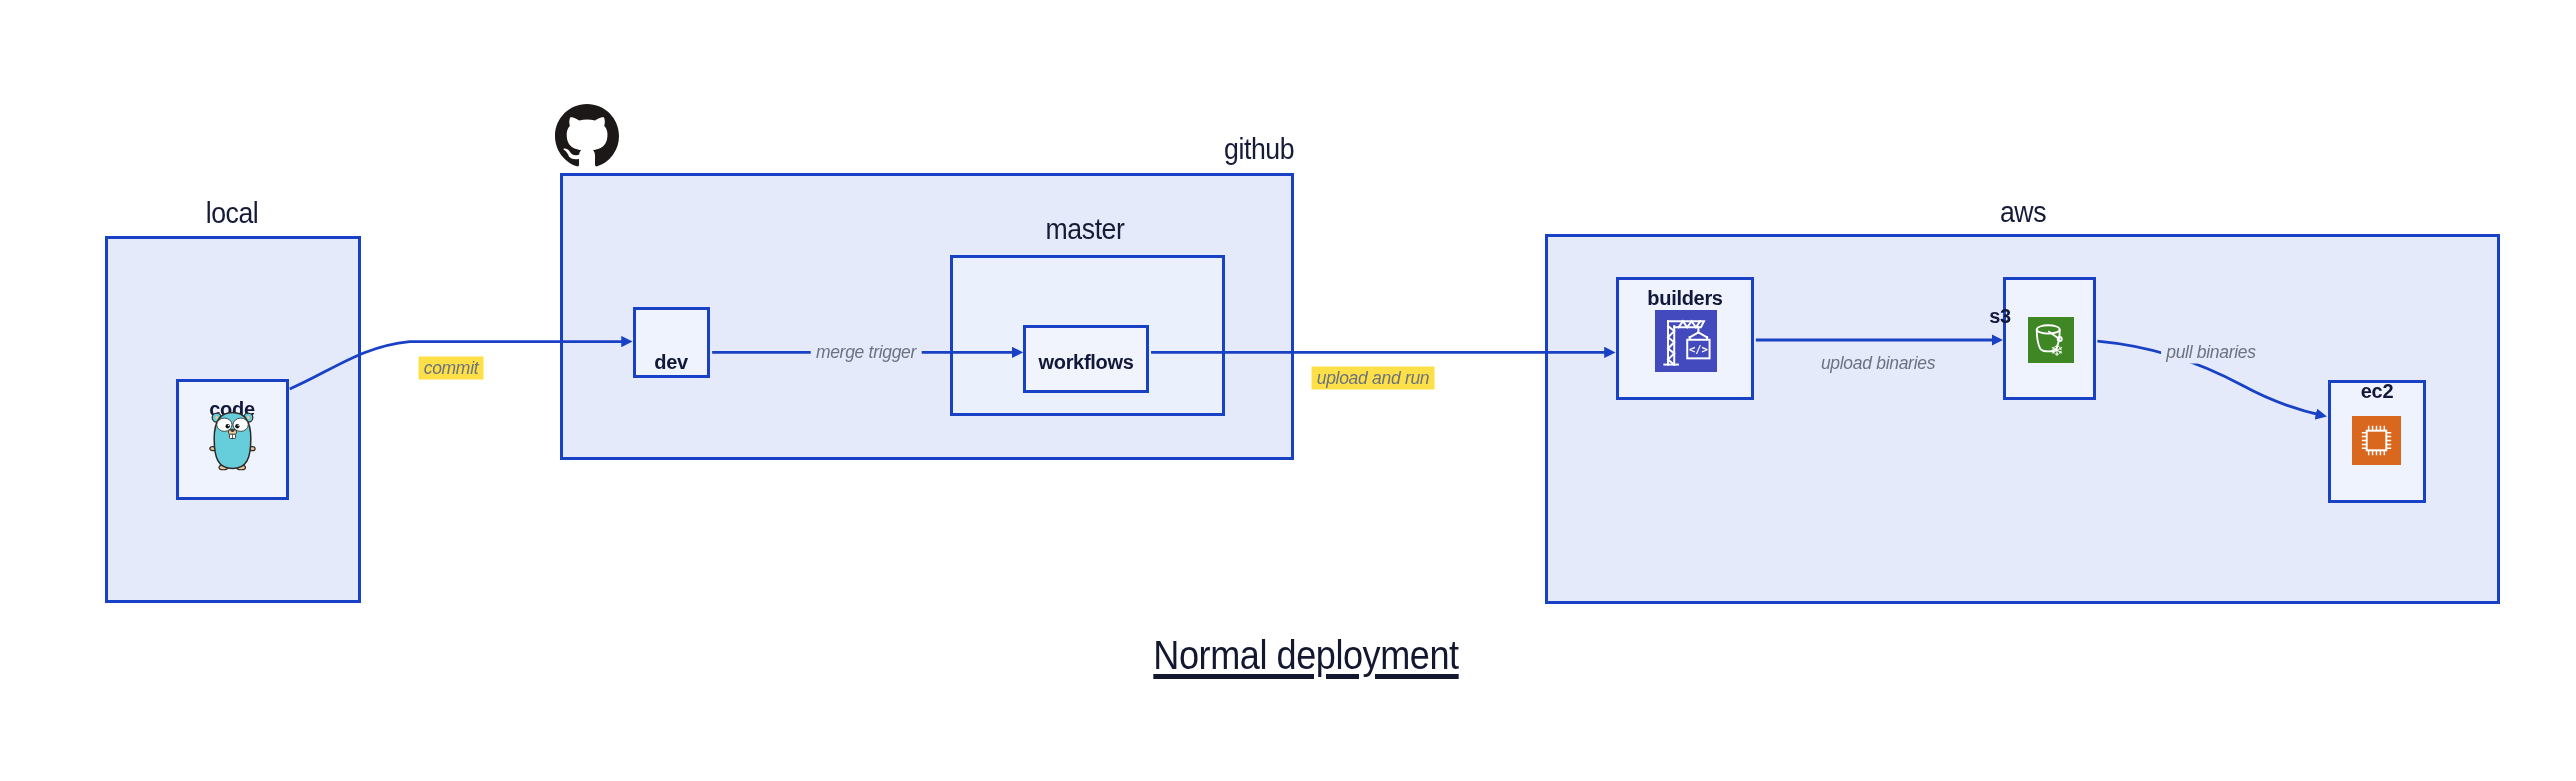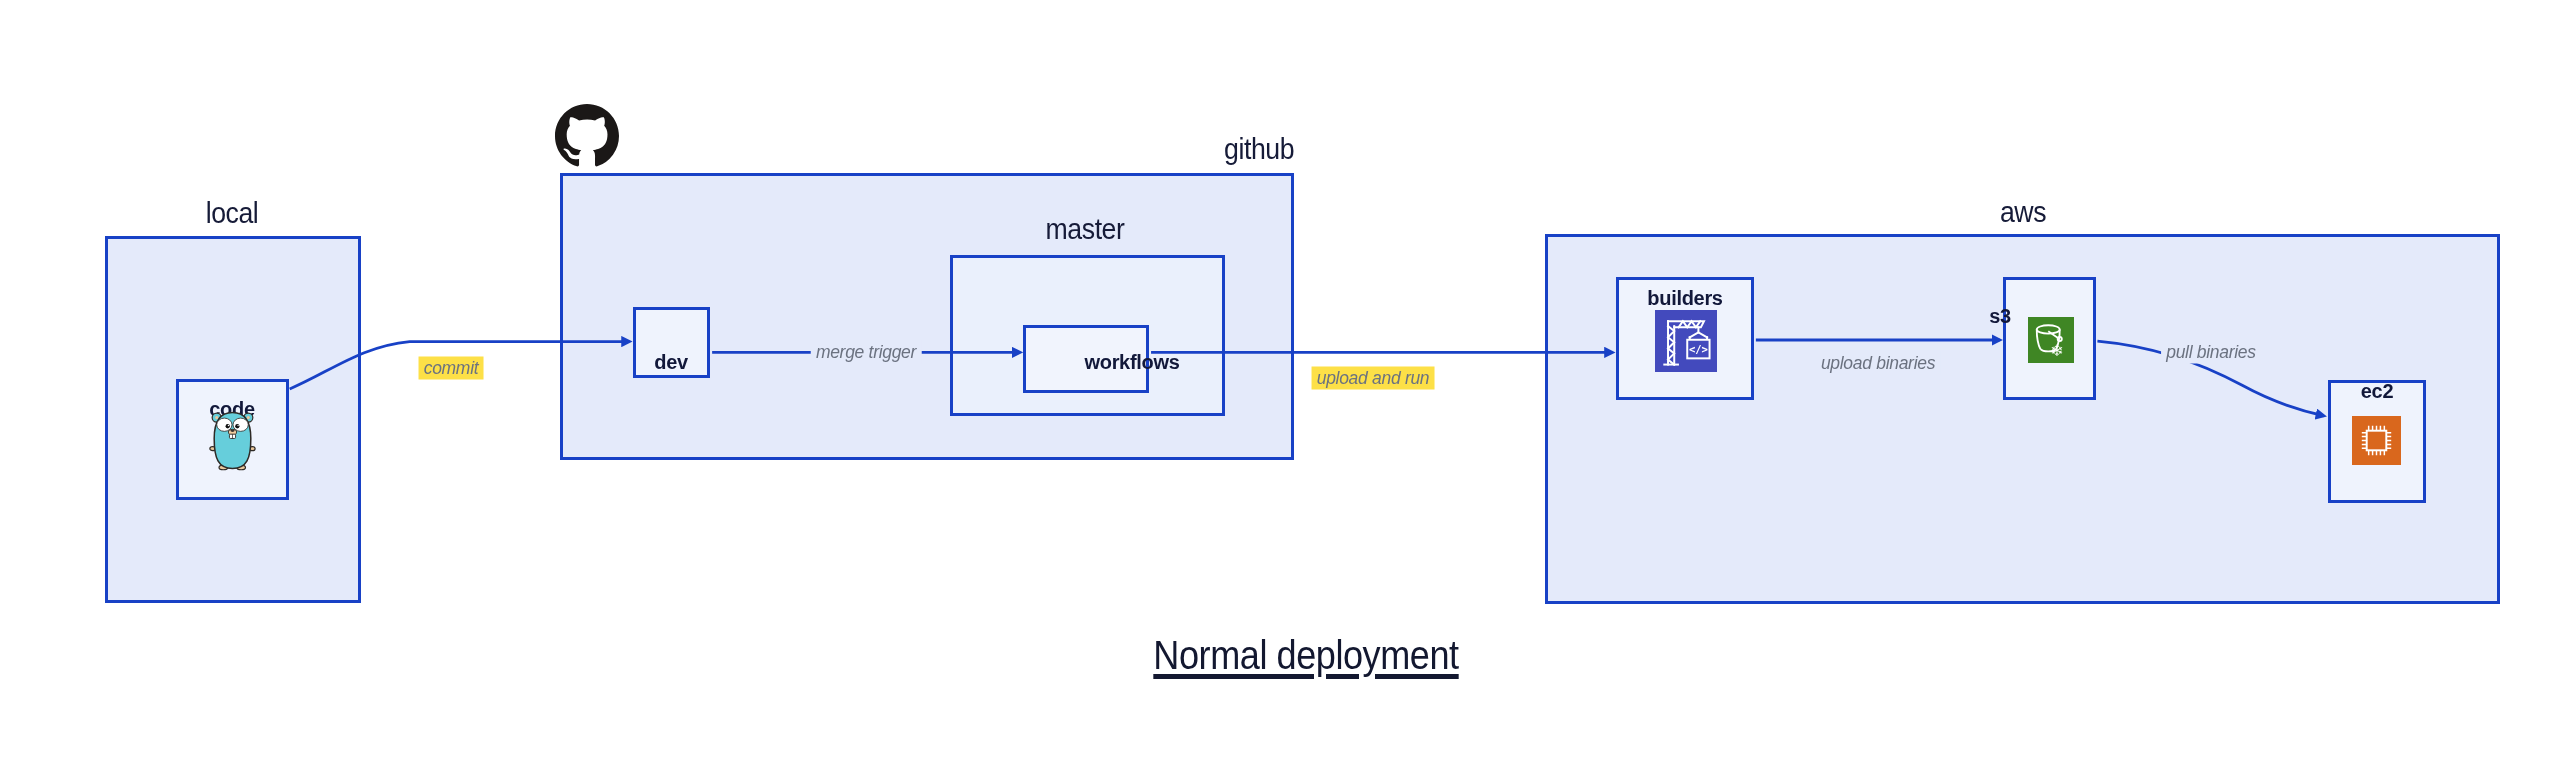--- a/index.html
+++ b/index.html
@@ -64,21 +64,21 @@
 
   <div class="nbox" style="left:176px;  top:379px; width:113px; height:121px;"></div>
   <div class="nbox" style="left:633px; top:307px; width:77px; height:71px;"></div>
   <div class="nbox" style="left:1023px; top:325px; width:126px; height:68px; background:#F1F4FD;"></div>
   <div class="nbox" style="left:1616px; top:277px; width:138px; height:123px;"></div>
   <div class="nbox" style="left:2003px; top:277px; width:93px; height:123px;"></div>
   <div class="nbox" style="left:2328px; top:380px; width:98px; height:123px;"></div>
 
   <div class="nlabel" style="left:232px;  top:398px;">code</div>
   <div class="nlabel" style="left:671px; top:324px;margin-top:27px;">dev</div>
-  <div class="nlabel" style="left:1132px; top:351px;">workflows</div>
+  <div class="nlabel" style="left:1086px; top:351px;">workflows</div>
   <div class="nlabel" style="left:1685px; top:287px;">builders</div>
   <div class="nlabel" style="left:2000px; top:285px;margin-top:20px;">s3</div>
   <div class="nlabel" style="left:2377px; top:380px;">ec2</div>
 
   <div class="icon" style="left:555px; top:104px; width:64px; height:64px;">
     <svg width="64" height="64" viewBox="0 0 16 16">
       <path fill="#1B1817" d="M8 0C3.58 0 0 3.58 0 8c0 3.54 2.29 6.53 5.47 7.59.4.07.55-.17.55-.38 0-.19-.01-.82-.01-1.49-2.01.37-2.53-.49-2.69-.94-.09-.23-.48-.94-.82-1.13-.28-.15-.68-.52-.01-.53.63-.01 1.08.58 1.23.82.72 1.21 1.87.87 2.33.66.07-.52.28-.87.51-1.07-1.78-.2-3.64-.89-3.64-3.95 0-.87.31-1.59.82-2.15-.08-.2-.36-1.02.08-2.12 0 0 .67-.21 2.2.82.64-.18 1.32-.27 2-.27s1.36.09 2 .27c1.53-1.04 2.2-.82 2.2-.82.44 1.1.16 1.92.08 2.12.51.56.82 1.27.82 2.15 0 3.07-1.87 3.75-3.65 3.95.29.25.54.73.54 1.48 0 1.07-.01 1.93-.01 2.2 0 .21.15.46.55.38A8.01 8.01 0 0 0 16 8c0-4.42-3.58-8-8-8z"></path>
     </svg>
   </div>
 

